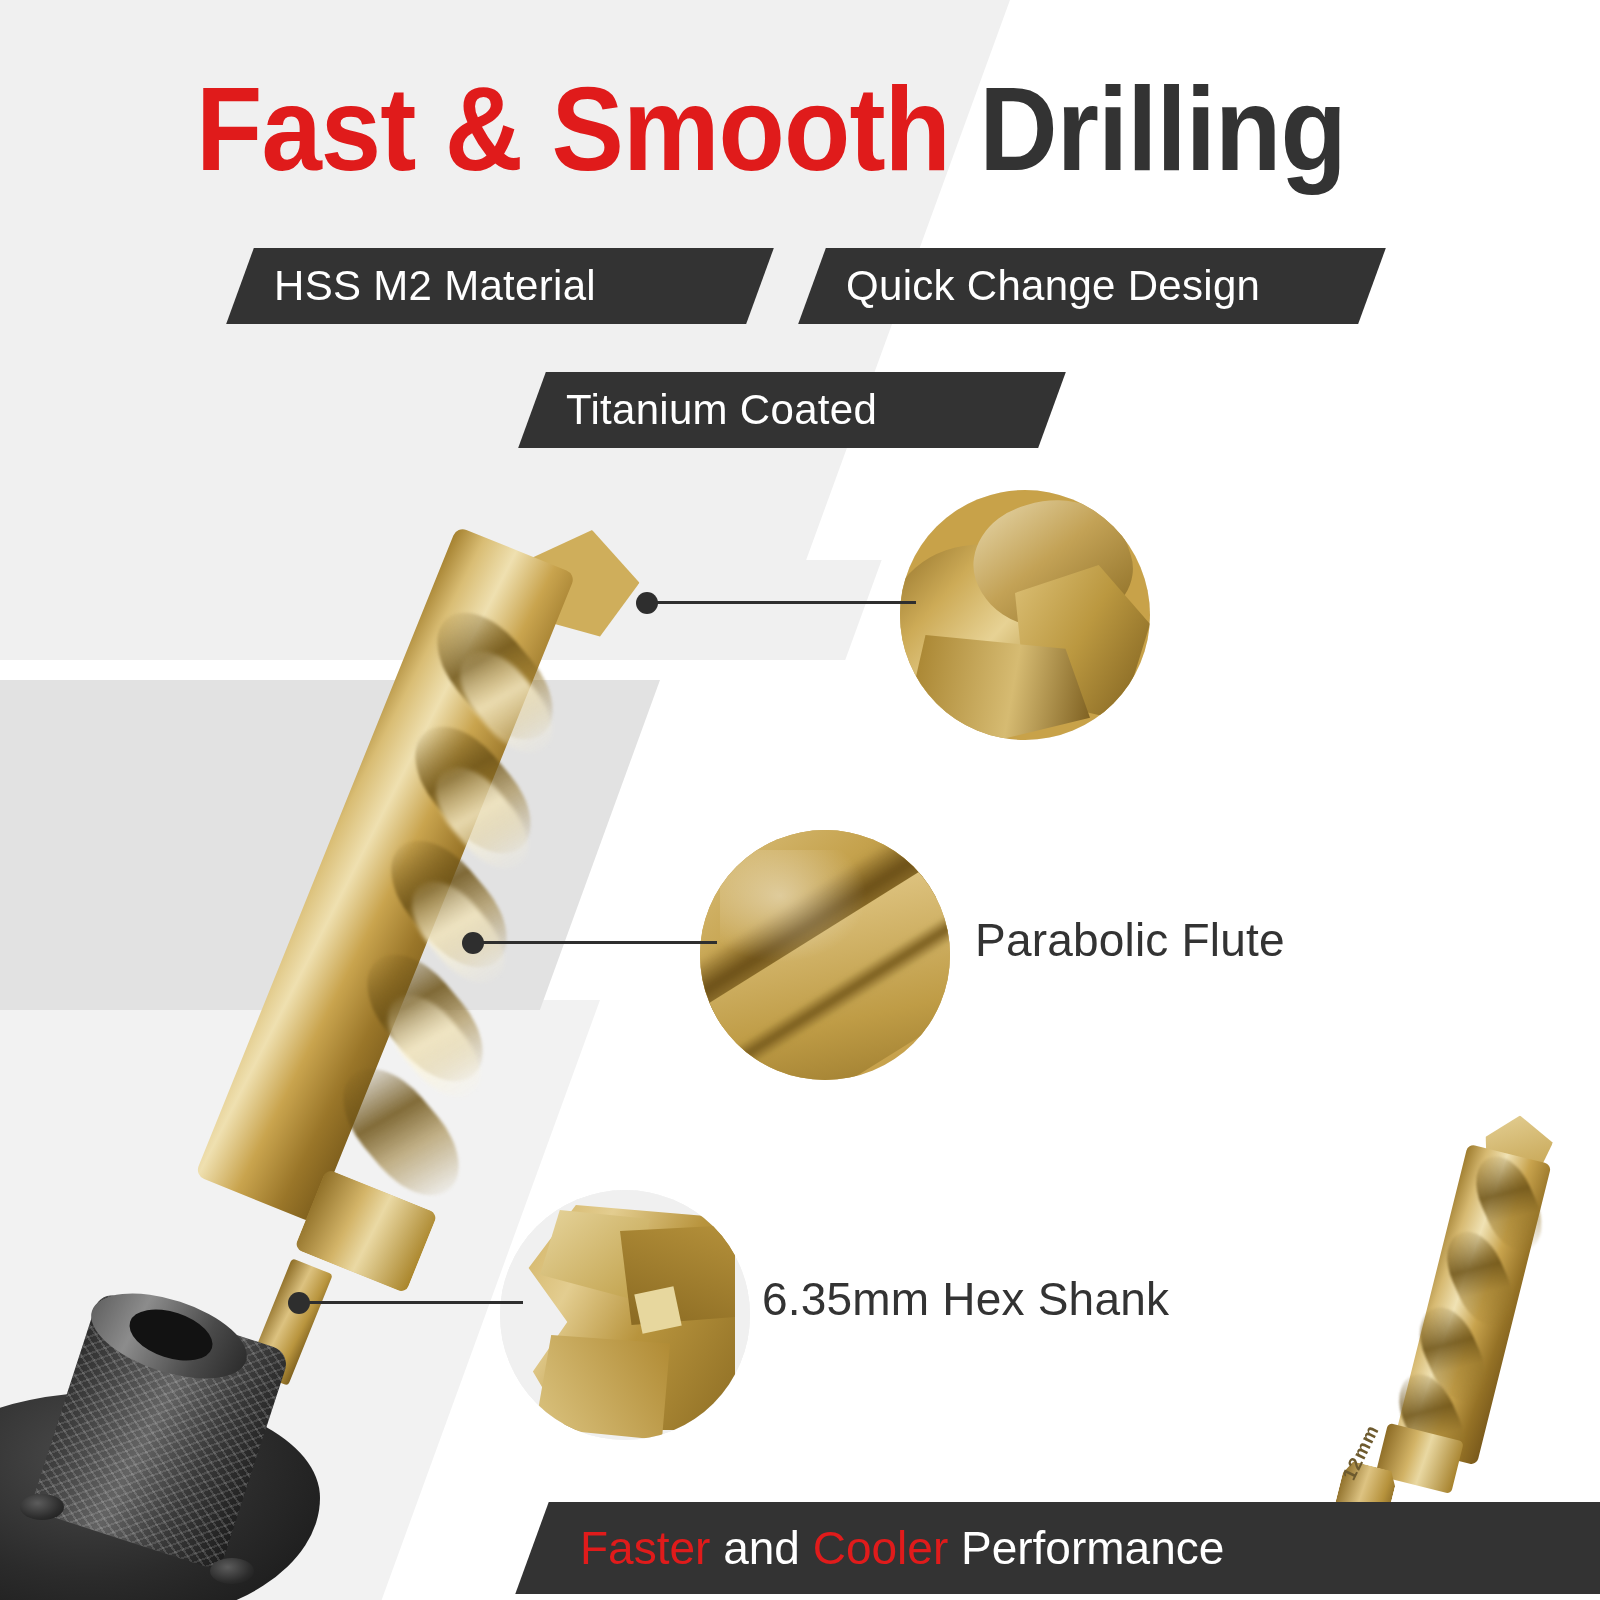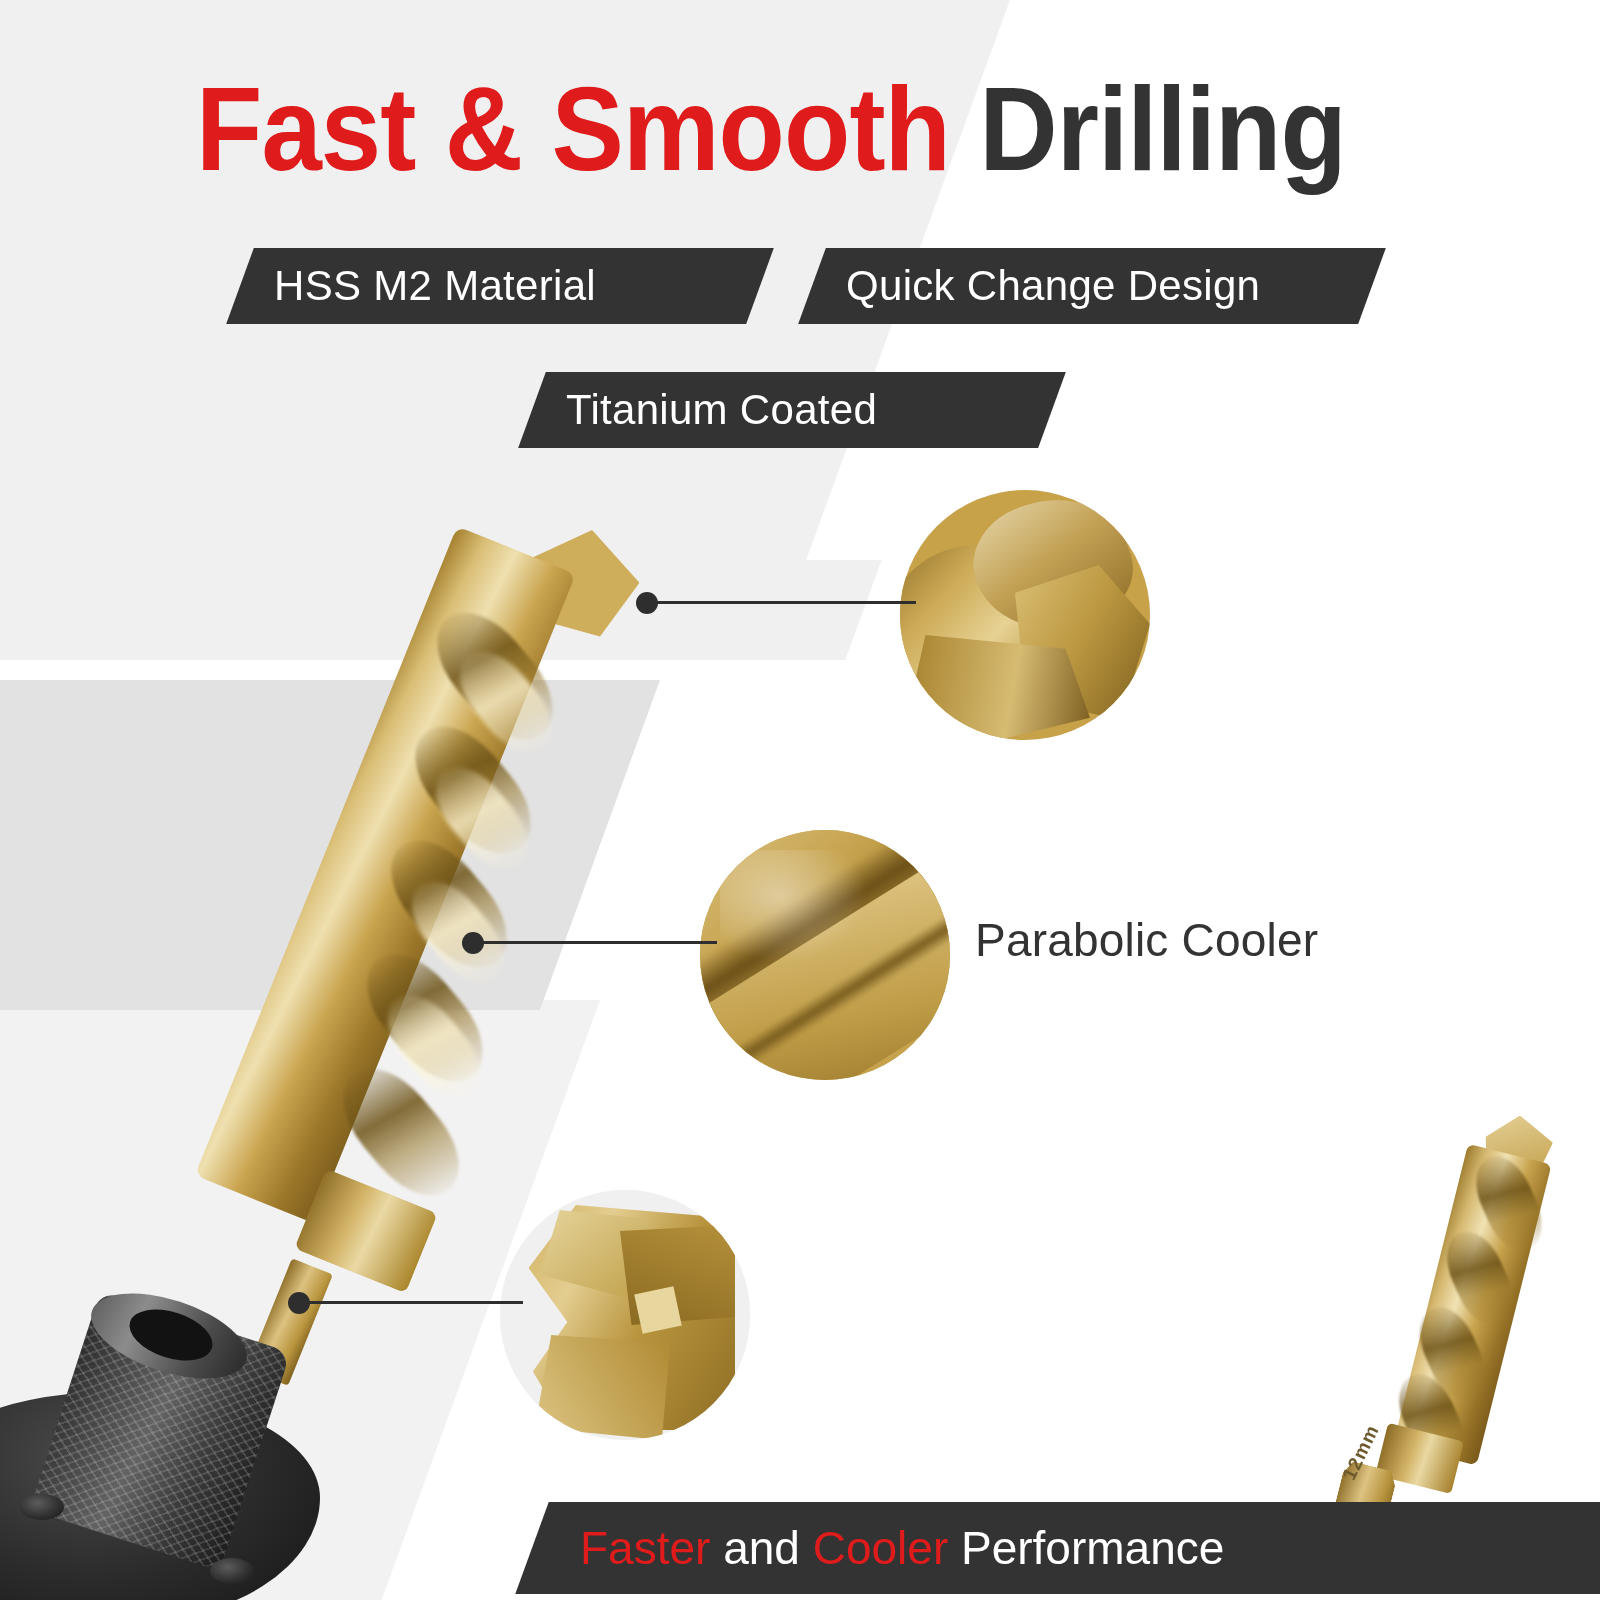--- a/index.html
+++ b/index.html
@@ -370,33 +370,34 @@
     <div class="art">
       <div class="fl-band1"></div>
       <div class="fl-dark"></div>
       <div class="fl-band2"></div>
       <div class="fl-edge"></div>
       <div class="fl-gloss"></div>
     </div>
   </div>
   <div class="dot" style="left:462px;top:932px;"></div>
   <div class="leader" style="left:482px;top:941px;width:235px;"></div>
-  <div class="callout-label" style="left:975px;top:913px;">Parabolic Cooler</div>
+  <div class="callout-label" style="left:975px;top:913px;">Parabolic Flute</div>
 
   <div class="callout-circle" id="circle-hex">
     <div class="art">
       <div class="hx-body"></div>
       <div class="hx-facet1"></div>
       <div class="hx-facet2"></div>
       <div class="hx-facet3"></div>
       <div class="hx-notch"></div>
     </div>
   </div>
   <div class="dot" style="left:288px;top:1292px;"></div>
   <div class="leader" style="left:308px;top:1301px;width:215px;"></div>
+  <div class="callout-label" style="left:762px;top:1272px;">6.35mm Hex Shank</div>
 
   <div id="small-bit">
     <div class="sb-wrap">
       <div class="sb-tip"></div>
       <div class="sb-shaft"></div>
       <div class="sb-flute" style="left:122px;top:70px;transform:rotate(52deg);"></div>
       <div class="sb-flute" style="left:112px;top:150px;transform:rotate(52deg);"></div>
       <div class="sb-flute" style="left:104px;top:230px;transform:rotate(52deg);"></div>
       <div class="sb-flute" style="left:100px;top:300px;transform:rotate(52deg);"></div>
       <div class="sb-collar"></div>

